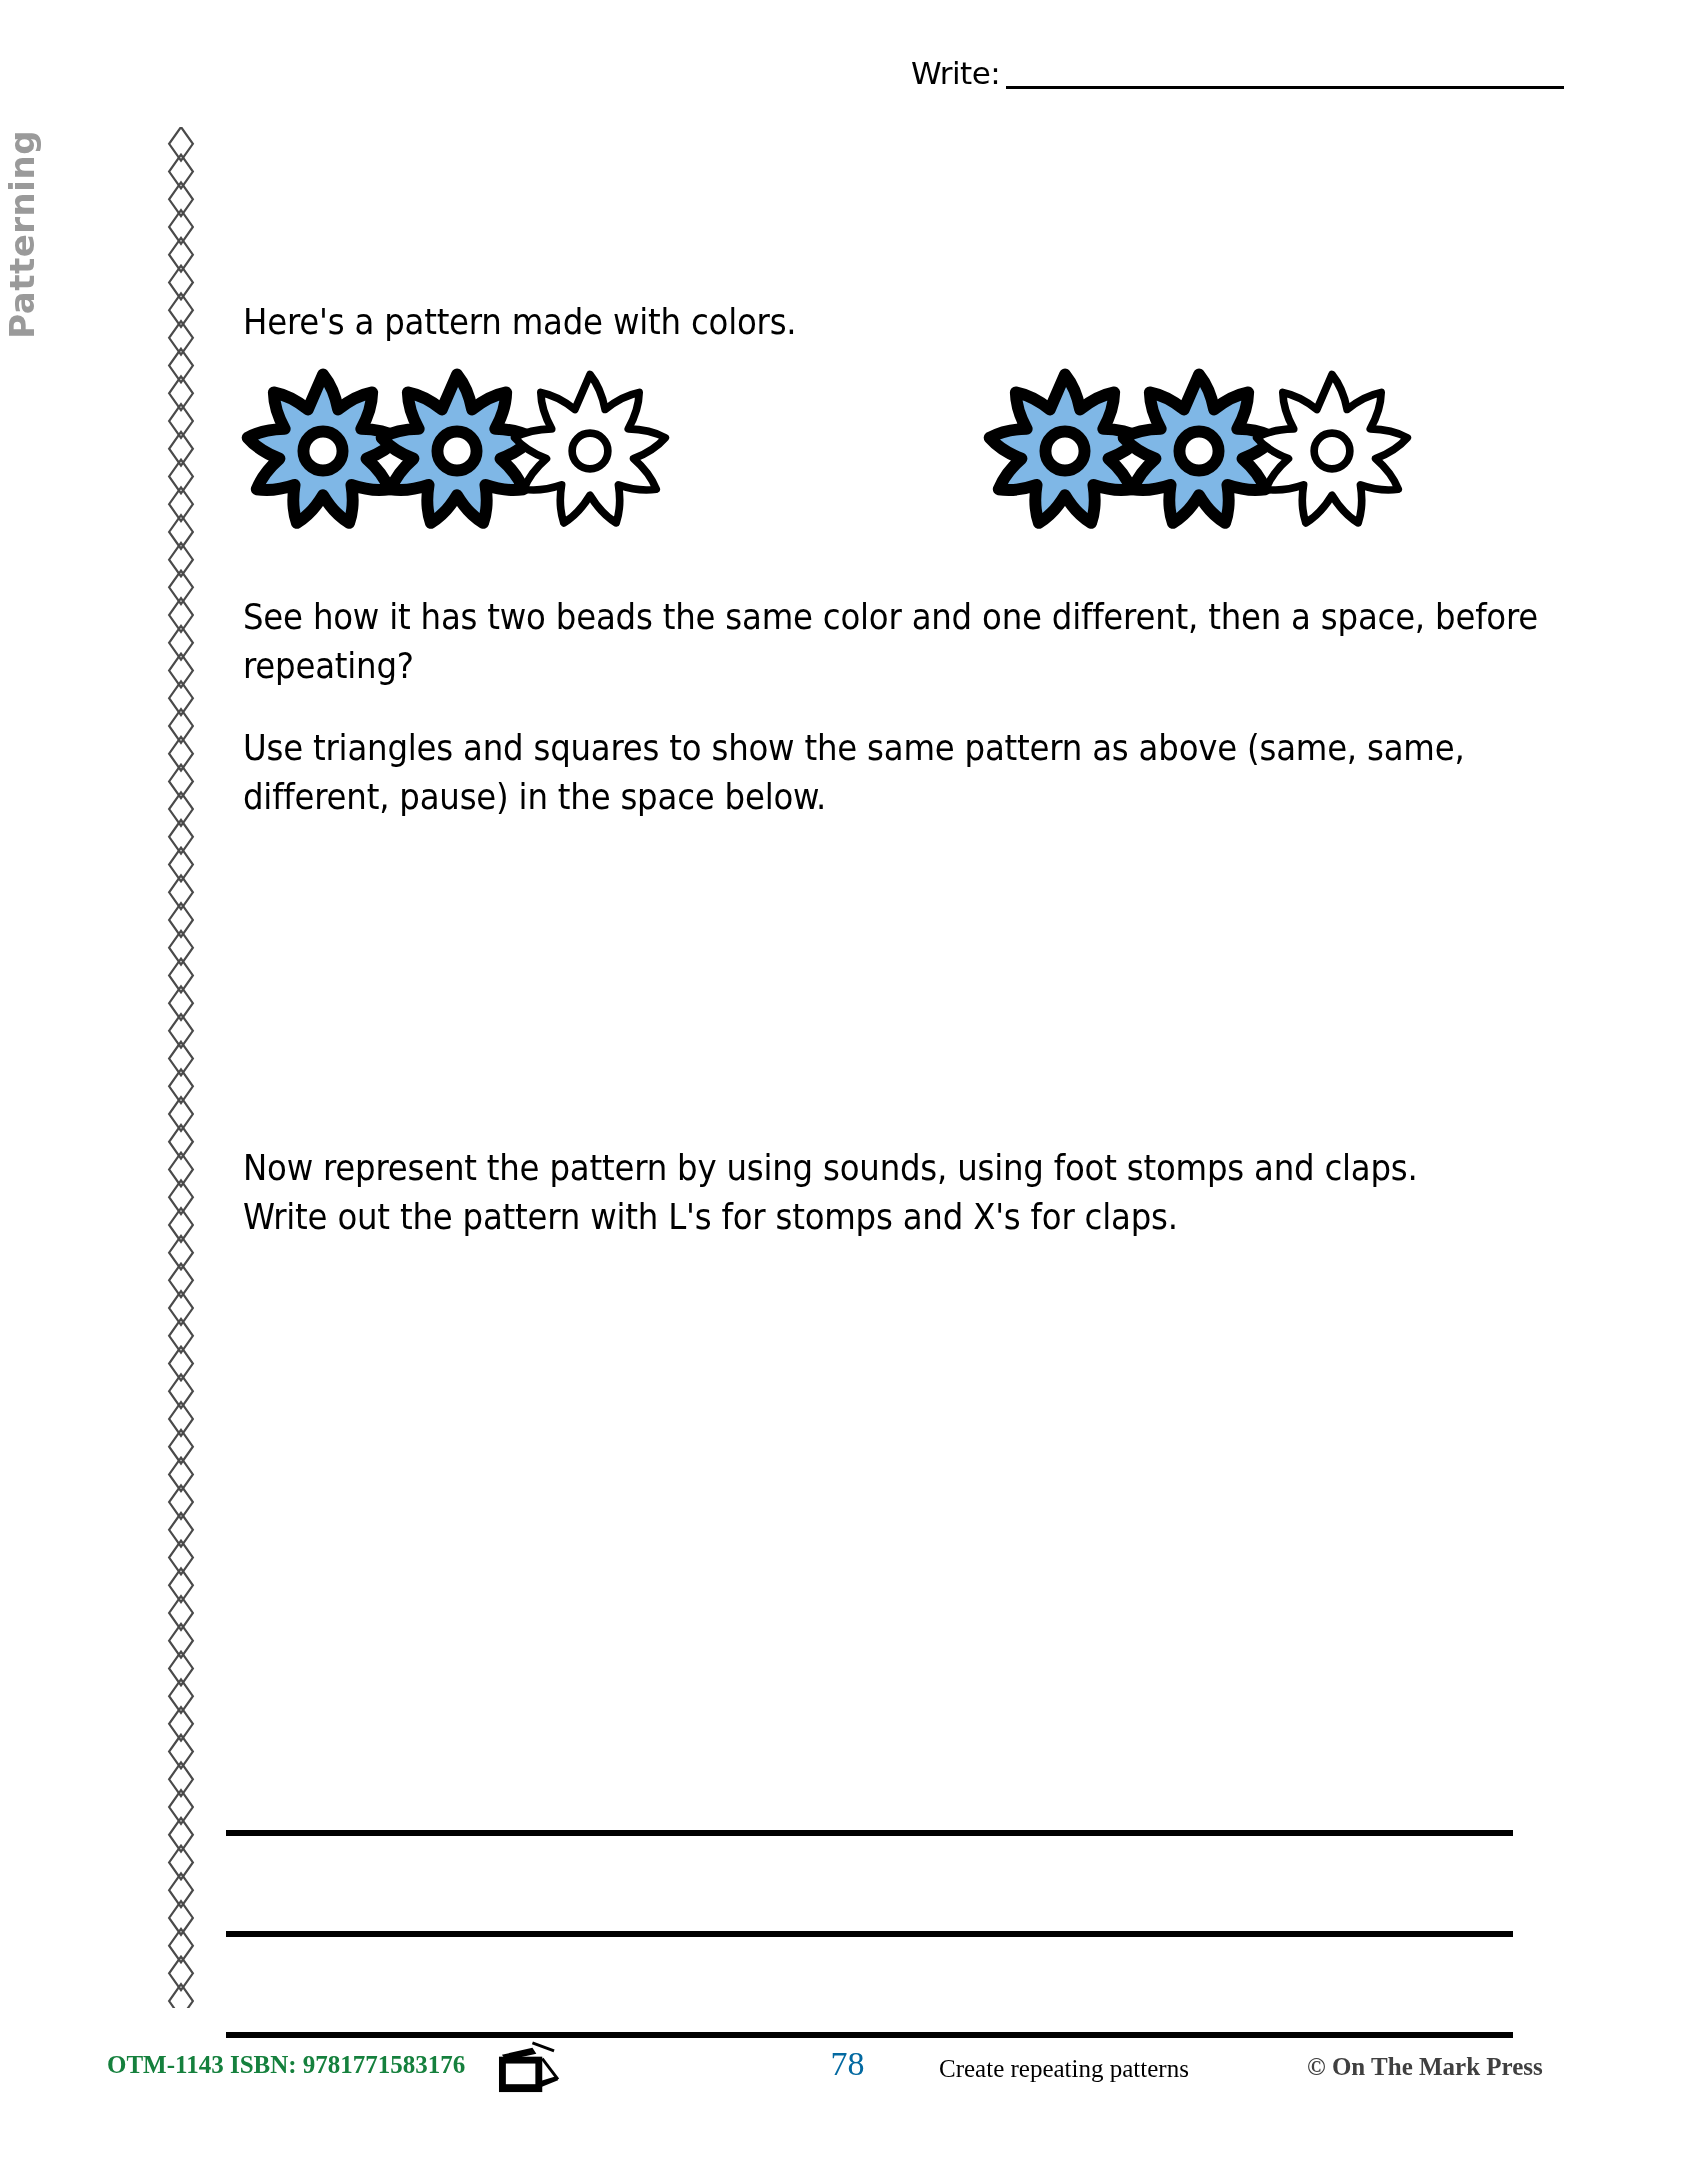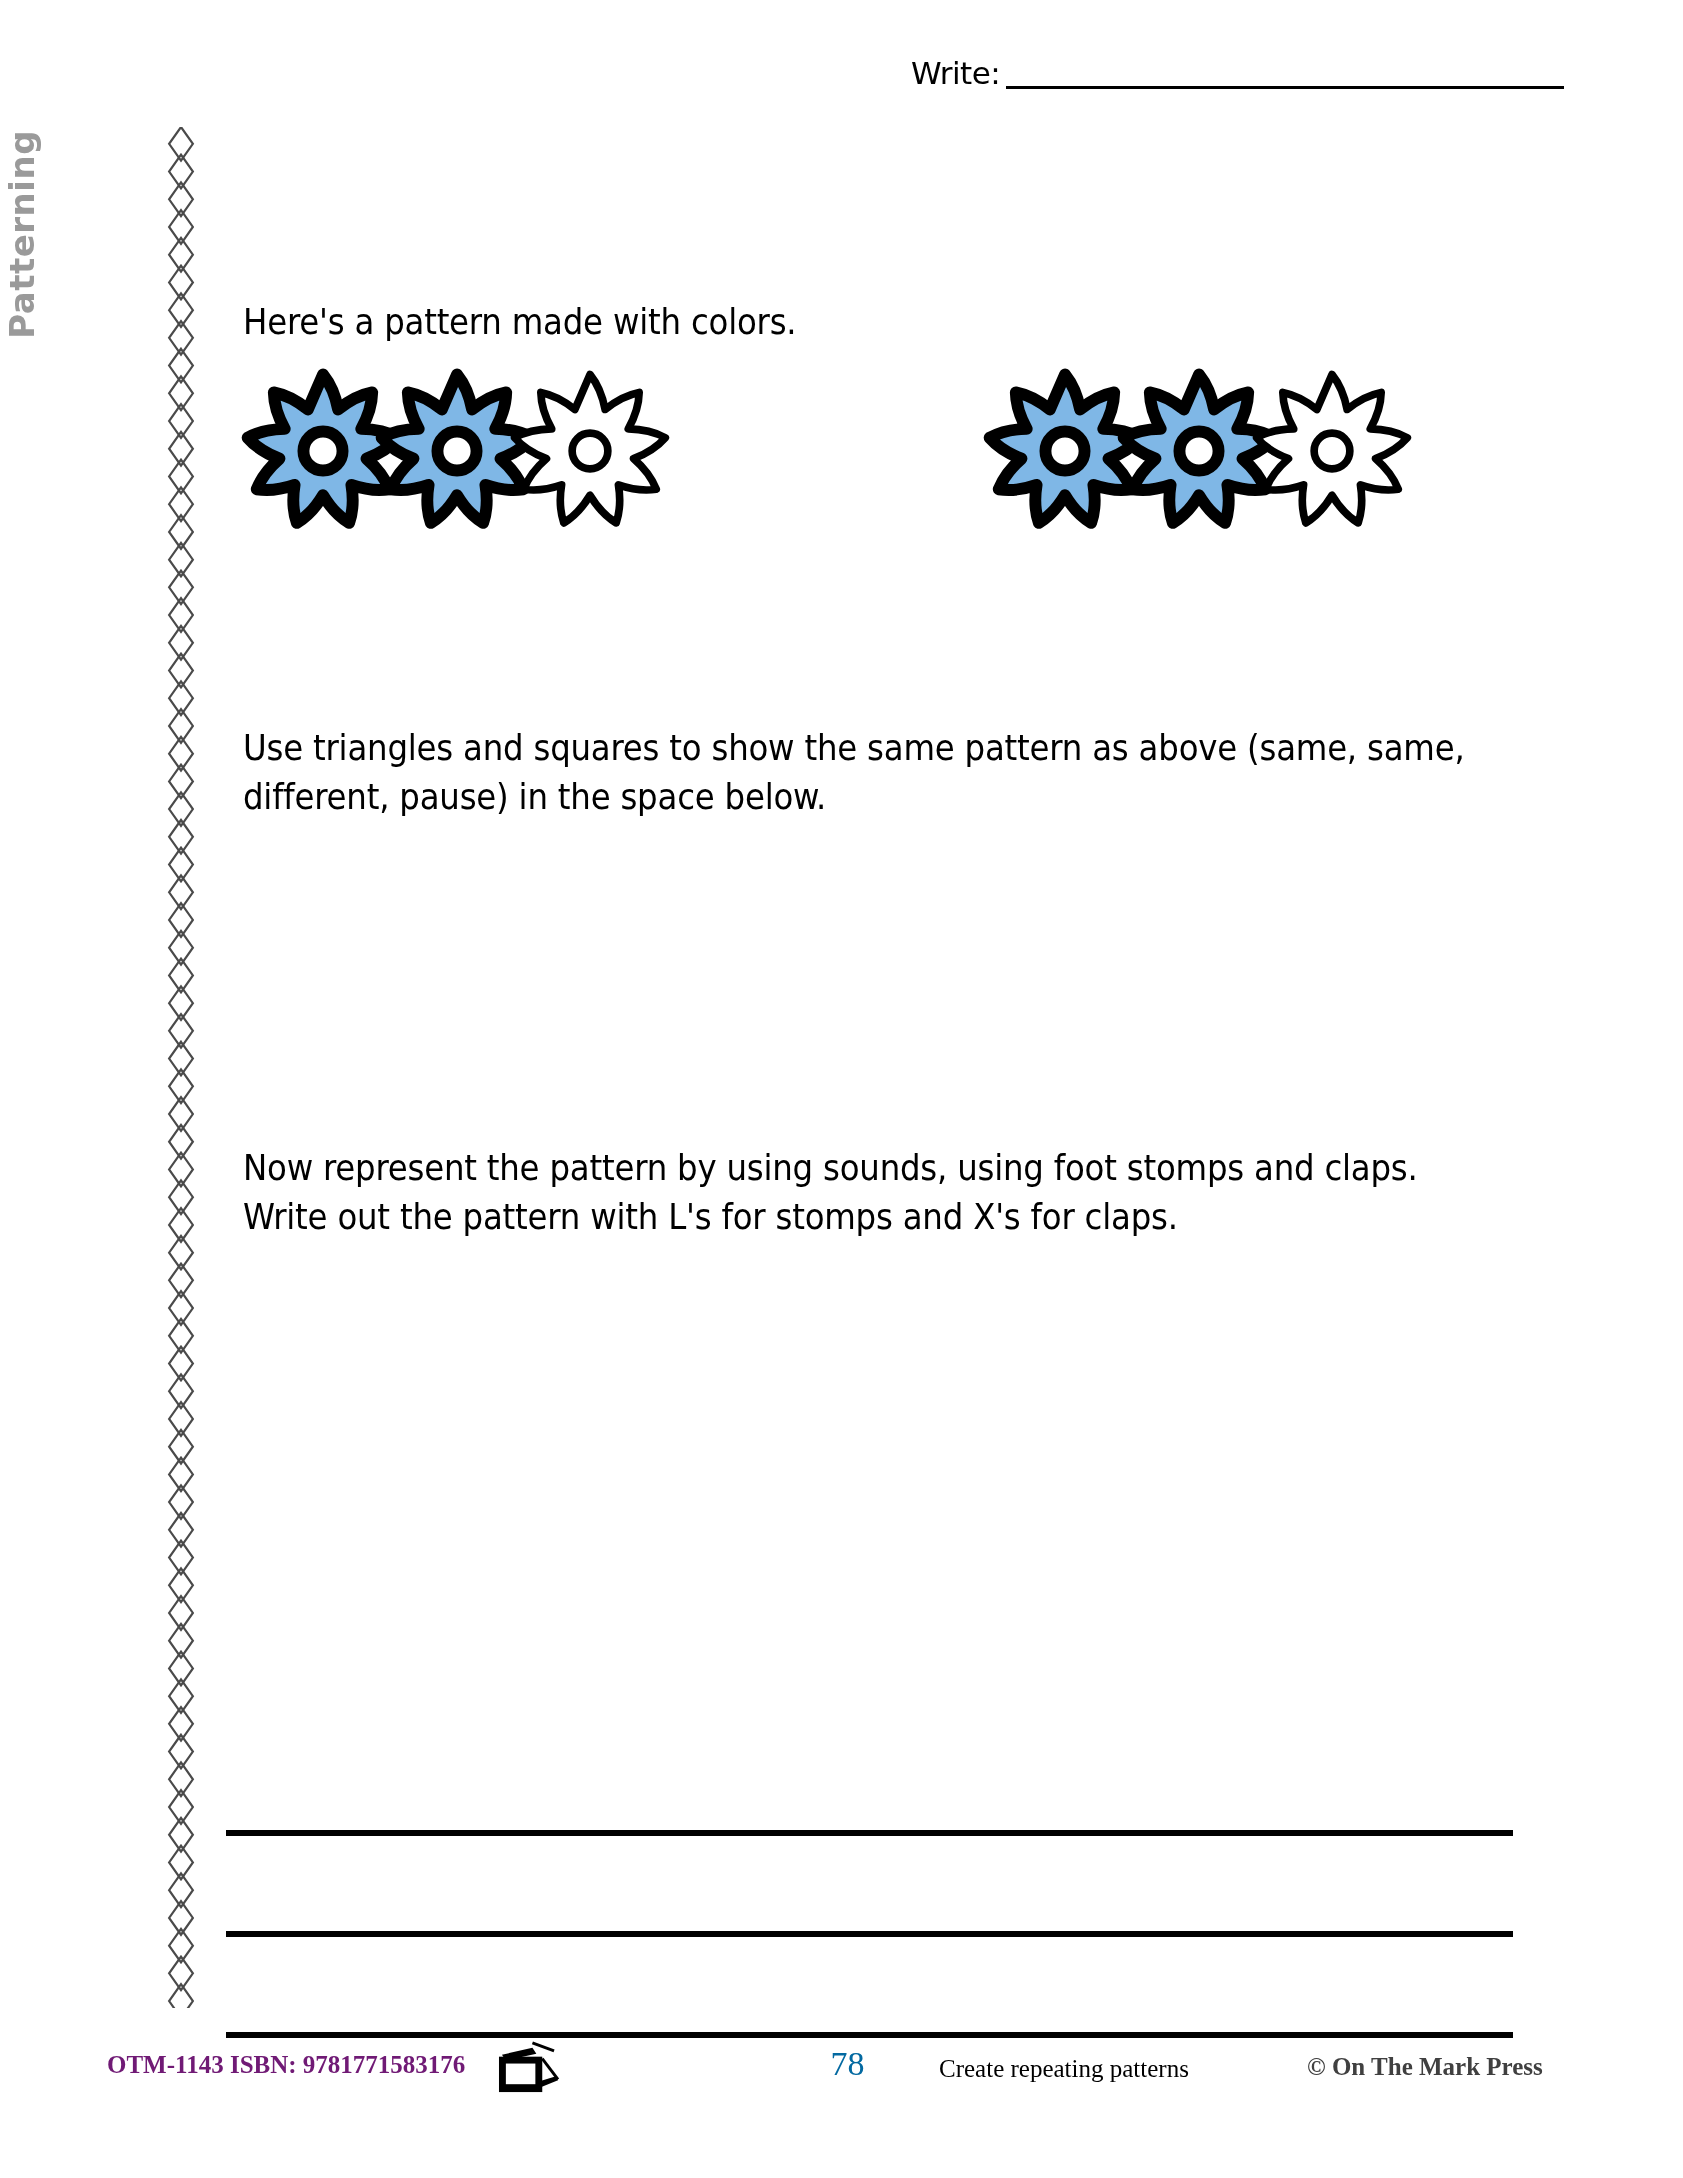--- a/index.html
+++ b/index.html
@@ -202,21 +202,21 @@
     width: 1683px;
     height: 69px;
   }
   .f-left {
     position: absolute;
     left: 107px;
     top: 16px;
     font-family: "Liberation Serif", "DejaVu Serif", serif;
     font-weight: bold;
     font-size: 25px;
-    color: #701a75;
+    color: #15803d;
     white-space: nowrap;
   }
   .f-copier {
     position: absolute;
     left: 493px;
     top: 2px;
     width: 69px;
     height: 59px;
   }
   .f-page {
@@ -381,20 +381,21 @@
       </svg>
     </div>
     <div class="bead" style="left:267px">
       <svg viewBox="0 0 100 100" width="170" height="170" xmlns="http://www.w3.org/2000/svg">
         <path class="beadpath" fill="#ffffff" stroke="#000000" stroke-width="4.5" stroke-linejoin="round" d="M50.00 5.00 Q56.51 13.07 58.89 25.57 Q68.75 17.52 78.93 15.53 Q78.73 25.90 72.52 37.00 Q85.24 37.17 94.32 42.19 Q87.50 50.00 75.61 54.51 Q85.24 62.83 88.97 72.50 Q78.73 74.10 66.71 69.92 Q68.75 82.48 65.39 92.29 Q56.51 86.93 50.00 76.00 Q43.49 86.93 34.61 92.29 Q31.25 82.48 33.29 69.92 Q21.27 74.10 11.03 72.50 Q14.76 62.83 24.39 54.51 Q12.50 50.00 5.68 42.19 Q14.76 37.17 27.48 37.00 Q21.27 25.90 21.07 15.53 Q31.25 17.52 41.11 25.57 Z"></path>
         <circle cx="50" cy="50" r="10.5" fill="#ffffff" stroke="#000000" stroke-width="4.5"></circle>
       </svg>
     </div>
   </div>
 
+  <div class="body-text t-see">See how it has two beads the same color and one different, then a space, before repeating?</div>
 
   <div class="body-text t-use">Use triangles and squares to show the same pattern as above (same, same, different, pause) in the space below.</div>
 
   <div style="position:absolute;left:223px;top:832px;width:1287px;height:287px;"></div>
 
   <div class="body-text t-now">Now represent the pattern by using sounds, using foot stomps and claps.
 Write out the pattern with L's for stomps and X's for claps.</div>
 
   <div style="position:absolute;left:223px;top:1257px;width:1287px;height:347px;"></div>
 

